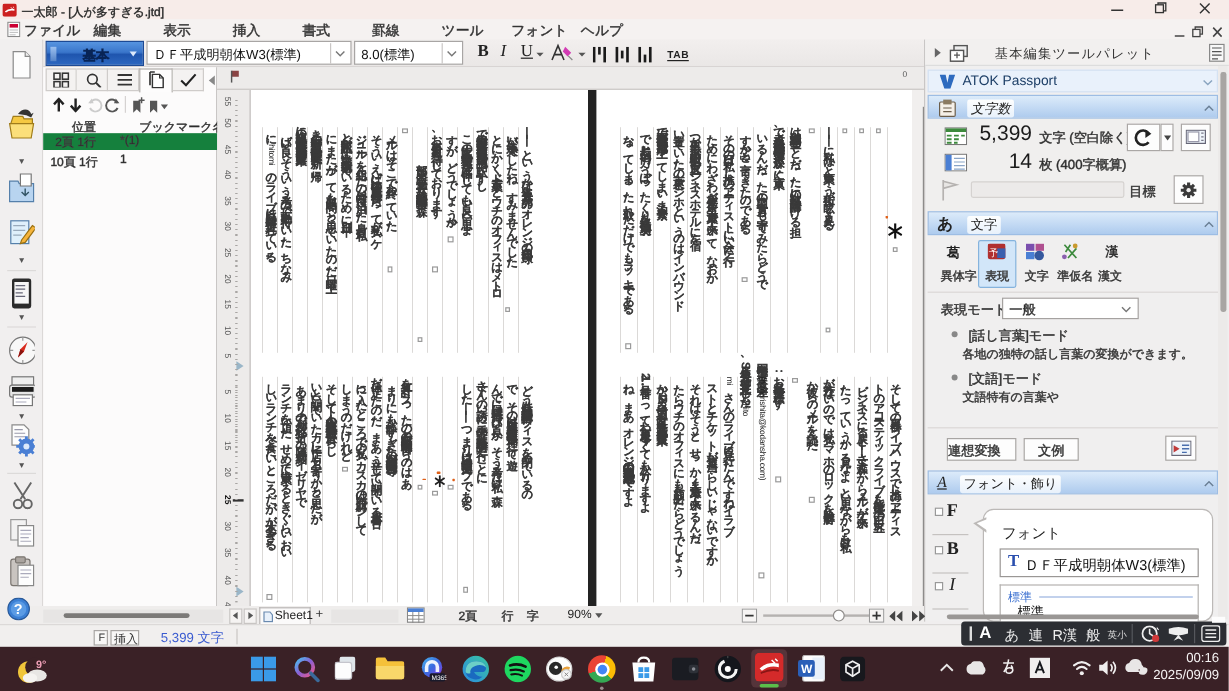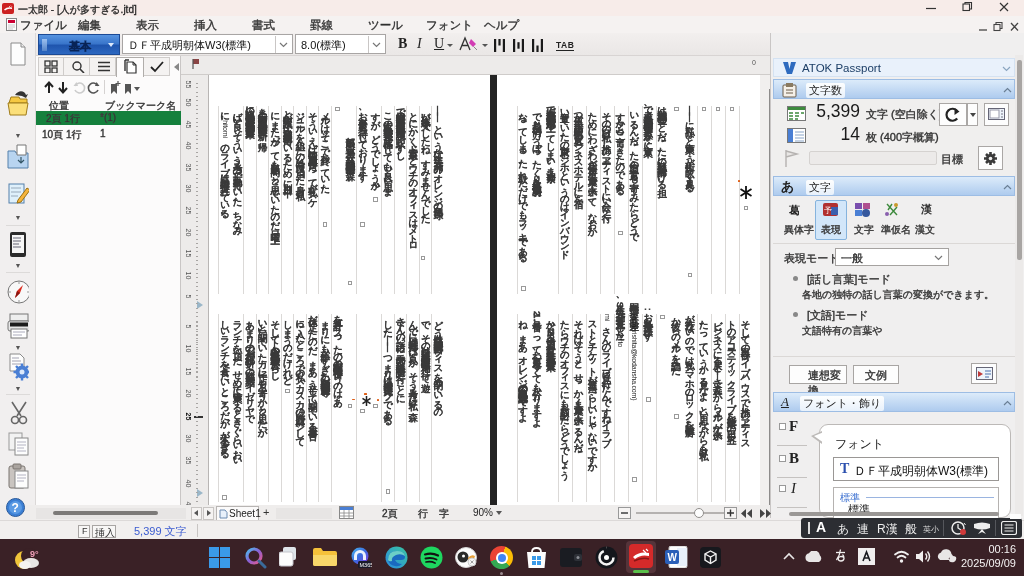--- a/index.html
+++ b/index.html
@@ -252,21 +252,21 @@
     <div class="abs" style="left:68px;top:3px;width:1px;height:14px;background:#d5d2d1;"></div>
     <svg class="abs" style="left:73px;top:3px" width="13" height="15">
         <path d="M2 4 L8 4 L8 14 L5 11 L2 14 Z" fill="#555"></path>
         <path d="M9 1 l0 5 m-2.5 -2.5 l5 0" stroke="#555" stroke-width="1.2"></path>
       </svg>
     <svg class="abs" style="left:87px;top:3px" width="18" height="15">
         <path d="M2 4 L8 4 L8 14 L5 11 L2 14 Z" fill="#555"></path>
         <path d="M11 7 l6 0 l-3 4 Z" fill="#555"></path>
       </svg>
   </div>
-  <div class="abs" style="left:5px;top:42px;width:145px;height:14px;border-bottom:1px solid #d8d5d4;">
+  <div class="abs" style="left:16px;top:42px;width:145px;height:14px;border-bottom:1px solid #d8d5d4;">
     <span class="abs jp10" style="left:8px;top:1px;">位置</span>
     <span class="abs jp10" style="left:64px;top:1px;">ブックマーク名</span>
   </div>
   <div class="abs" style="left:0;top:55px;width:145px;height:14px;background:#15803d;">
     <span class="abs jp10" style="left:10px;top:1px;">2頁  1行</span>
     <span class="abs jp10" style="left:64px;top:1px;">*(1)</span>
   </div>
   <div class="abs" style="left:0;top:71px;width:145px;height:14px;">
     <span class="abs jp10" style="left:6px;top:1px;">10頁  1行</span>
     <span class="abs jp10" style="left:64px;top:1px;">1</span>
@@ -357,36 +357,49 @@
   <div class="mk" style="left:478.9px;top:197.5px;"></div>
   <div class="mk" style="left:465px;top:31.5px;"></div>
   <div class="mk" style="left:409.4px;top:155.8px;"></div>
   <div class="mk" style="left:312.1px;top:211px;"></div>
   <div class="mk" style="left:465px;top:339px;"></div>
   <div class="mk" style="left:451.1px;top:239.8px;"></div>
   <div class="mk" style="left:437.2px;top:322.3px;"></div>
   <div class="mk" style="left:423.3px;top:402px;"></div>
 </div>
 <div class="abs" id="rpanel">
+  <div class="abs" style="left:0;top:0;width:254px;height:22px;background:#f2f0ef;border-bottom:1px solid #ddd;">
+    <div class="abs" style="left:8px;top:7px;width:0;height:0;border-top:4px solid transparent;border-bottom:4px solid transparent;border-left:5px solid #666;"></div>
+    <svg class="abs" style="left:20px;top:4px" width="16" height="15">
+        <rect x="4" y="1" width="11" height="9" fill="#eee" stroke="#555" stroke-width="1.2"></rect>
+        <rect x="1" y="5" width="11" height="9" fill="#fff" stroke="#555" stroke-width="1.2"></rect>
+        <path d="M4 9 l5 0 M6.5 6.5 l0 5" stroke="#555" stroke-width="1.1"></path>
+      </svg>
+    <span class="abs" style="left:58px;top:4px;font-size:11px;color:#333;letter-spacing:1px;">基本編集ツールパレット</span>
+    <svg class="abs" style="left:236px;top:3px" width="15" height="16">
+        <rect x="1" y="1" width="12" height="14" fill="#f8f8f8" stroke="#888"></rect>
+        <path d="M3 4h8M3 7h8M3 10h8M3 13h5" stroke="#555" stroke-width="1"></path>
+      </svg>
+  </div>
   <div class="abs" style="left:2px;top:25px;width:242px;height:19px;background:#e9f1fb;border:1px solid #d4e2f2;">
     <svg class="abs" style="left:9px;top:3px" width="13" height="12">
         <path d="M0 0 L5 0 L6.5 7 L8 0 L13 0 L9 12 L4 12 Z" fill="#2e6bbf"></path>
       </svg>
     <span class="abs" style="left:28px;top:3px;font-size:11.5px;color:#1c3e66;">ATOK Passport</span>
     <svg class="abs" style="left:228px;top:7px" width="9" height="6">
         <path d="M1 1 L4.5 4.5 L8 1" stroke="#8aa5c0" stroke-width="1.2" fill="none"></path>
       </svg>
   </div>
   <div class="abs" style="left:2px;top:46px;width:242px;height:20px;background:linear-gradient(#dcebfa,#aecbee);border:1px solid #9dbde4;">
     <svg class="abs" style="left:8px;top:2px" width="16" height="16">
         <rect x="1" y="3" width="13" height="12" rx="1" fill="#f5f0e8" stroke="#6b5d4a"></rect>
         <rect x="4" y="1" width="7" height="4" fill="#8a7a60"></rect>
         <path d="M4 8h7M4 11h7" stroke="#6b5d4a" stroke-width="1"></path>
       </svg>
-    <span class="abs" style="left:32px;top:3px;font-size:11px;color:#222;background:linear-gradient(#fdfefe,#e8f1fb);padding:0 3px;border-radius:2px;">文字数</span>
+    <span class="abs" style="left:32px;top:3px;font-size:11px;color:#222;background:linear-gradient(#fdfefe,#e8f1fb);padding:0 3px;border-radius:2px;font-style:italic;">文字数</span>
     <svg class="abs" style="left:229px;top:7px" width="9" height="6">
         <path d="M1 5 L4.5 1.5 L8 5" stroke="#6a7f95" stroke-width="1.2" fill="none"></path>
       </svg>
   </div>
   <div class="abs" style="left:2px;top:66px;width:242px;height:77px;background:#f0efee;">
     <svg class="abs" style="left:14px;top:7px" width="19" height="15">
         <rect x="0.5" y="0.5" width="18" height="14" fill="#fff" stroke="#777"></rect>
         <rect x="1" y="1" width="17" height="3" fill="#3d8a3d"></rect>
         <g stroke="#3d8a3d" stroke-width="1.6">
           <path d="M2 7h4M8 7h4M14 7h3M2 10h4M8 10h4M2 13h4M8 13h3"></path>
@@ -472,21 +485,21 @@
       </svg>
   </div>
   <div class="abs" style="left:22px;top:243px;width:5px;height:5px;border-radius:50%;background:#888;"></div>
   <span class="abs jp11" style="left:36px;top:239px;">[話し言葉]モード</span>
   <span class="abs jp10" style="left:31px;top:255px;">各地の独特の話し言葉の変換ができます。</span>
   <div class="abs" style="left:22px;top:279px;width:5px;height:5px;border-radius:50%;background:#888;"></div>
   <span class="abs jp11" style="left:36px;top:275px;">[文語]モード</span>
   <span class="abs jp10" style="left:31px;top:291px;">文語特有の言葉や</span>
   <div class="abs" style="left:2px;top:323px;width:242px;height:1px;background:#dbd8d6;"></div>
   <div class="abs" style="left:18px;top:332px;width:58px;height:19px;background:#fdfdfd;border:1px solid #a8a5a3;">
-      <span class="abs jp11" style="left:18px;top:2px;">連想変換</span>
+      <span class="abs jp11" style="left:0;top:2px;">連想変換</span>
     </div>
   <div class="abs" style="left:82px;top:332px;width:46px;height:19px;background:#fdfdfd;border:1px solid #a8a5a3;">
       <span class="abs jp11" style="left:11px;top:2px;">文例</span>
     </div>
   <div class="abs" style="left:200px;top:330px;width:26px;height:21px;background:#fdfdfd;border:1px solid #a8a5a3;">
       <svg class="abs" style="left:4px;top:3px" width="17" height="14">
         <rect x="0.5" y="0.5" width="16" height="12" fill="#eef4fb" stroke="#667"></rect>
         <path d="M2 4 l5 3 l-5 3 Z" fill="#c03a3a"></path>
         <path d="M9 4h6M9 7h6M9 10h4" stroke="#4a6fae" stroke-width="1.2"></path>
       </svg>

